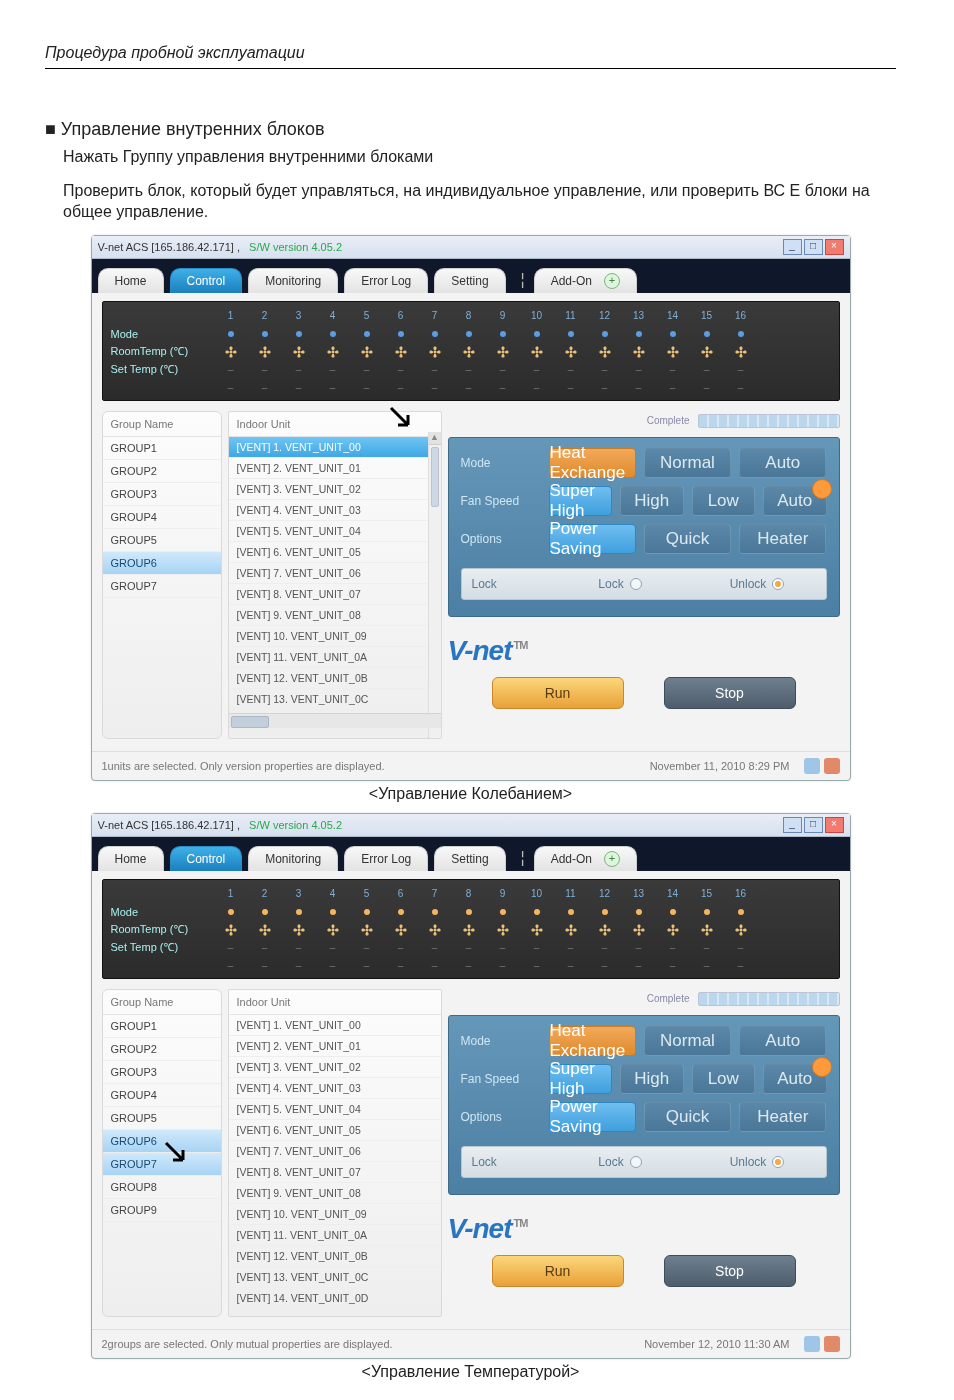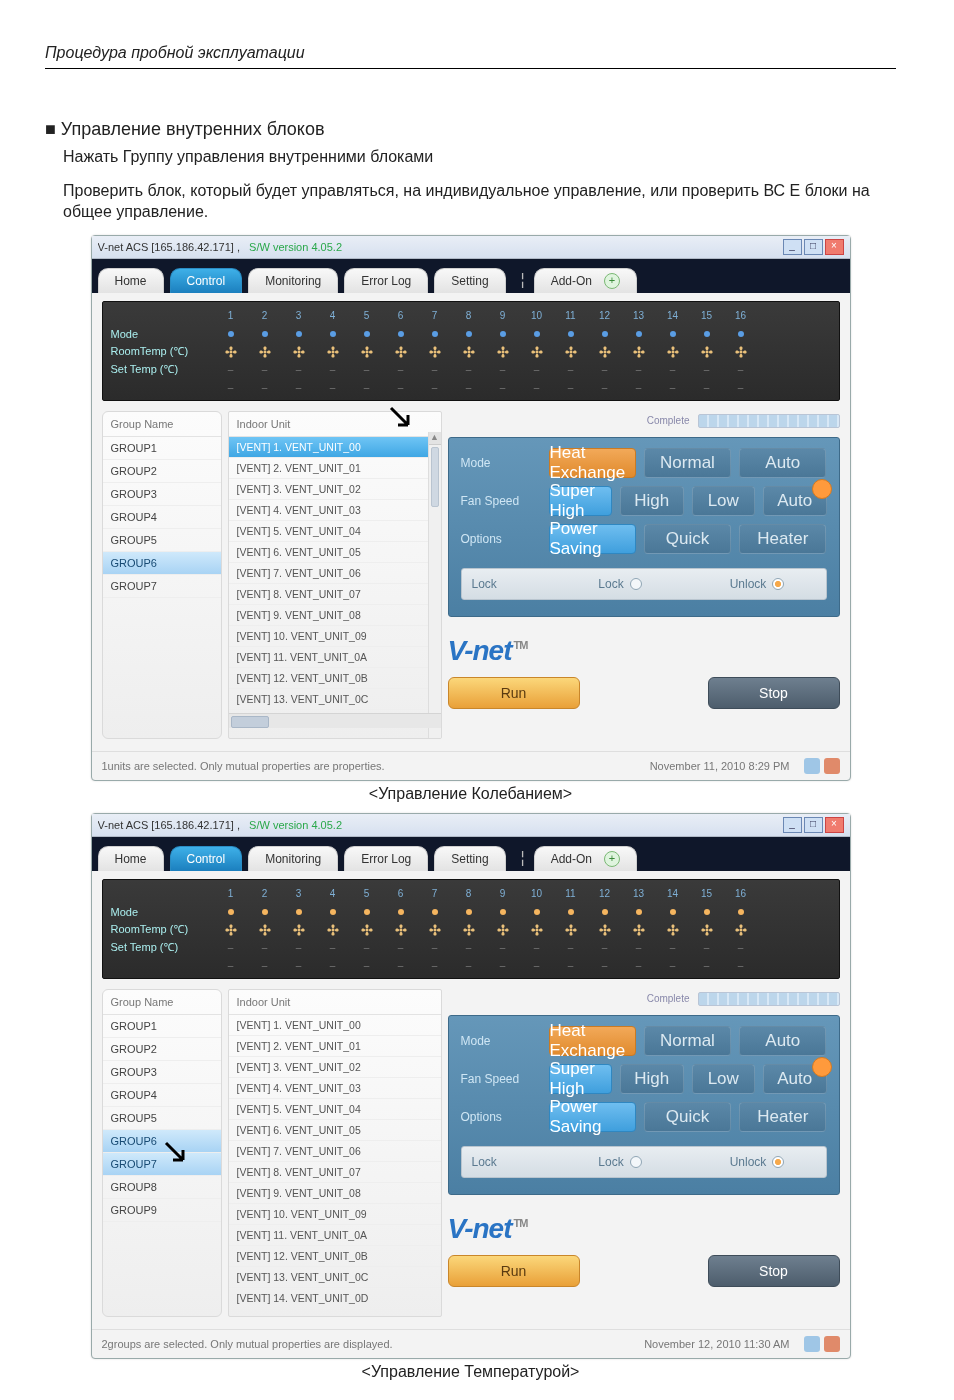--- a/index.html
+++ b/index.html
@@ -69,21 +69,21 @@
   .cloud{position:absolute;right:-6px;top:-8px;width:18px;height:18px;border-radius:50%;background:#ff9a3c;border:1px solid #d67a1f}
   .lockrow{background:linear-gradient(#e8edf1,#d4dde4);border:1px solid #b9c5cf;border-radius:3px;height:30px;display:flex;align-items:center;margin-top:6px}
   .lockrow .clabel{color:#5b7a90;padding-left:10px}
   .lockbtn{flex:1;display:flex;align-items:center;justify-content:center;font-size:12px;color:#5b7a90;gap:6px}
   .radio{width:10px;height:10px;border:1px solid #90a6b5;border-radius:50%;background:#f3f7fa;display:inline-block}
   .radio.on{background:radial-gradient(#f6a94b 0 40%,#fff 45% 100%)}
 
   .brand{margin-top:18px;font-weight:800;font-style:italic;font-size:28px;color:#2a74c4;letter-spacing:-1px}
   .brand sup{font-size:11px;font-style:normal;color:#888;margin-left:2px}
 
-  .runrow{display:flex;gap:40px;justify-content:space-between;margin-top:10px}
+  .runrow{display:flex;gap:40px;justify-content:center;margin-top:10px}
   .bigbtn{width:130px;height:30px;border-radius:6px;display:flex;align-items:center;justify-content:center;font-size:14px;color:#fff}
   .bigbtn.run{background:linear-gradient(#fbd77a,#e9a038);border:1px solid #c9862a;color:#5a3a10}
   .bigbtn.stop{background:linear-gradient(#6e7f8f,#4d5d6c);border:1px solid #3e4c59}
 
   .footerbar{display:flex;align-items:center;padding:6px 10px;border-top:1px solid #dedede;font-size:11px;color:#777}
   .footerbar .left{flex:1}
   .fic{display:flex;gap:4px}
   .mini{width:16px;height:16px;border-radius:3px}
   .mini.a{background:#9fc6e6}
   .mini.b{background:#e08a6a}
@@ -498,21 +498,21 @@
           <div class="brand"><span>V-net</span><sup>TM</sup></div>
           <div class="runrow">
             <div class="bigbtn run">Run</div>
             <div class="bigbtn stop">Stop</div>
           </div>
         </div>
       </div>
     </div>
 
     <div class="footerbar">
-      <div class="left">1units are selected. Only mutual properties are properties.</div>
+      <div class="left">1units are selected. Only version properties are displayed.</div>
       <div>November 11, 2010  8:29 PM</div>
       <div style="width:14px"></div>
       <div class="fic">
           <div class="mini a"></div>
           <div class="mini b"></div>
         </div>
     </div>
   </div>
 
   <p class="caption">&lt;Управление Колебанием&gt;</p>

